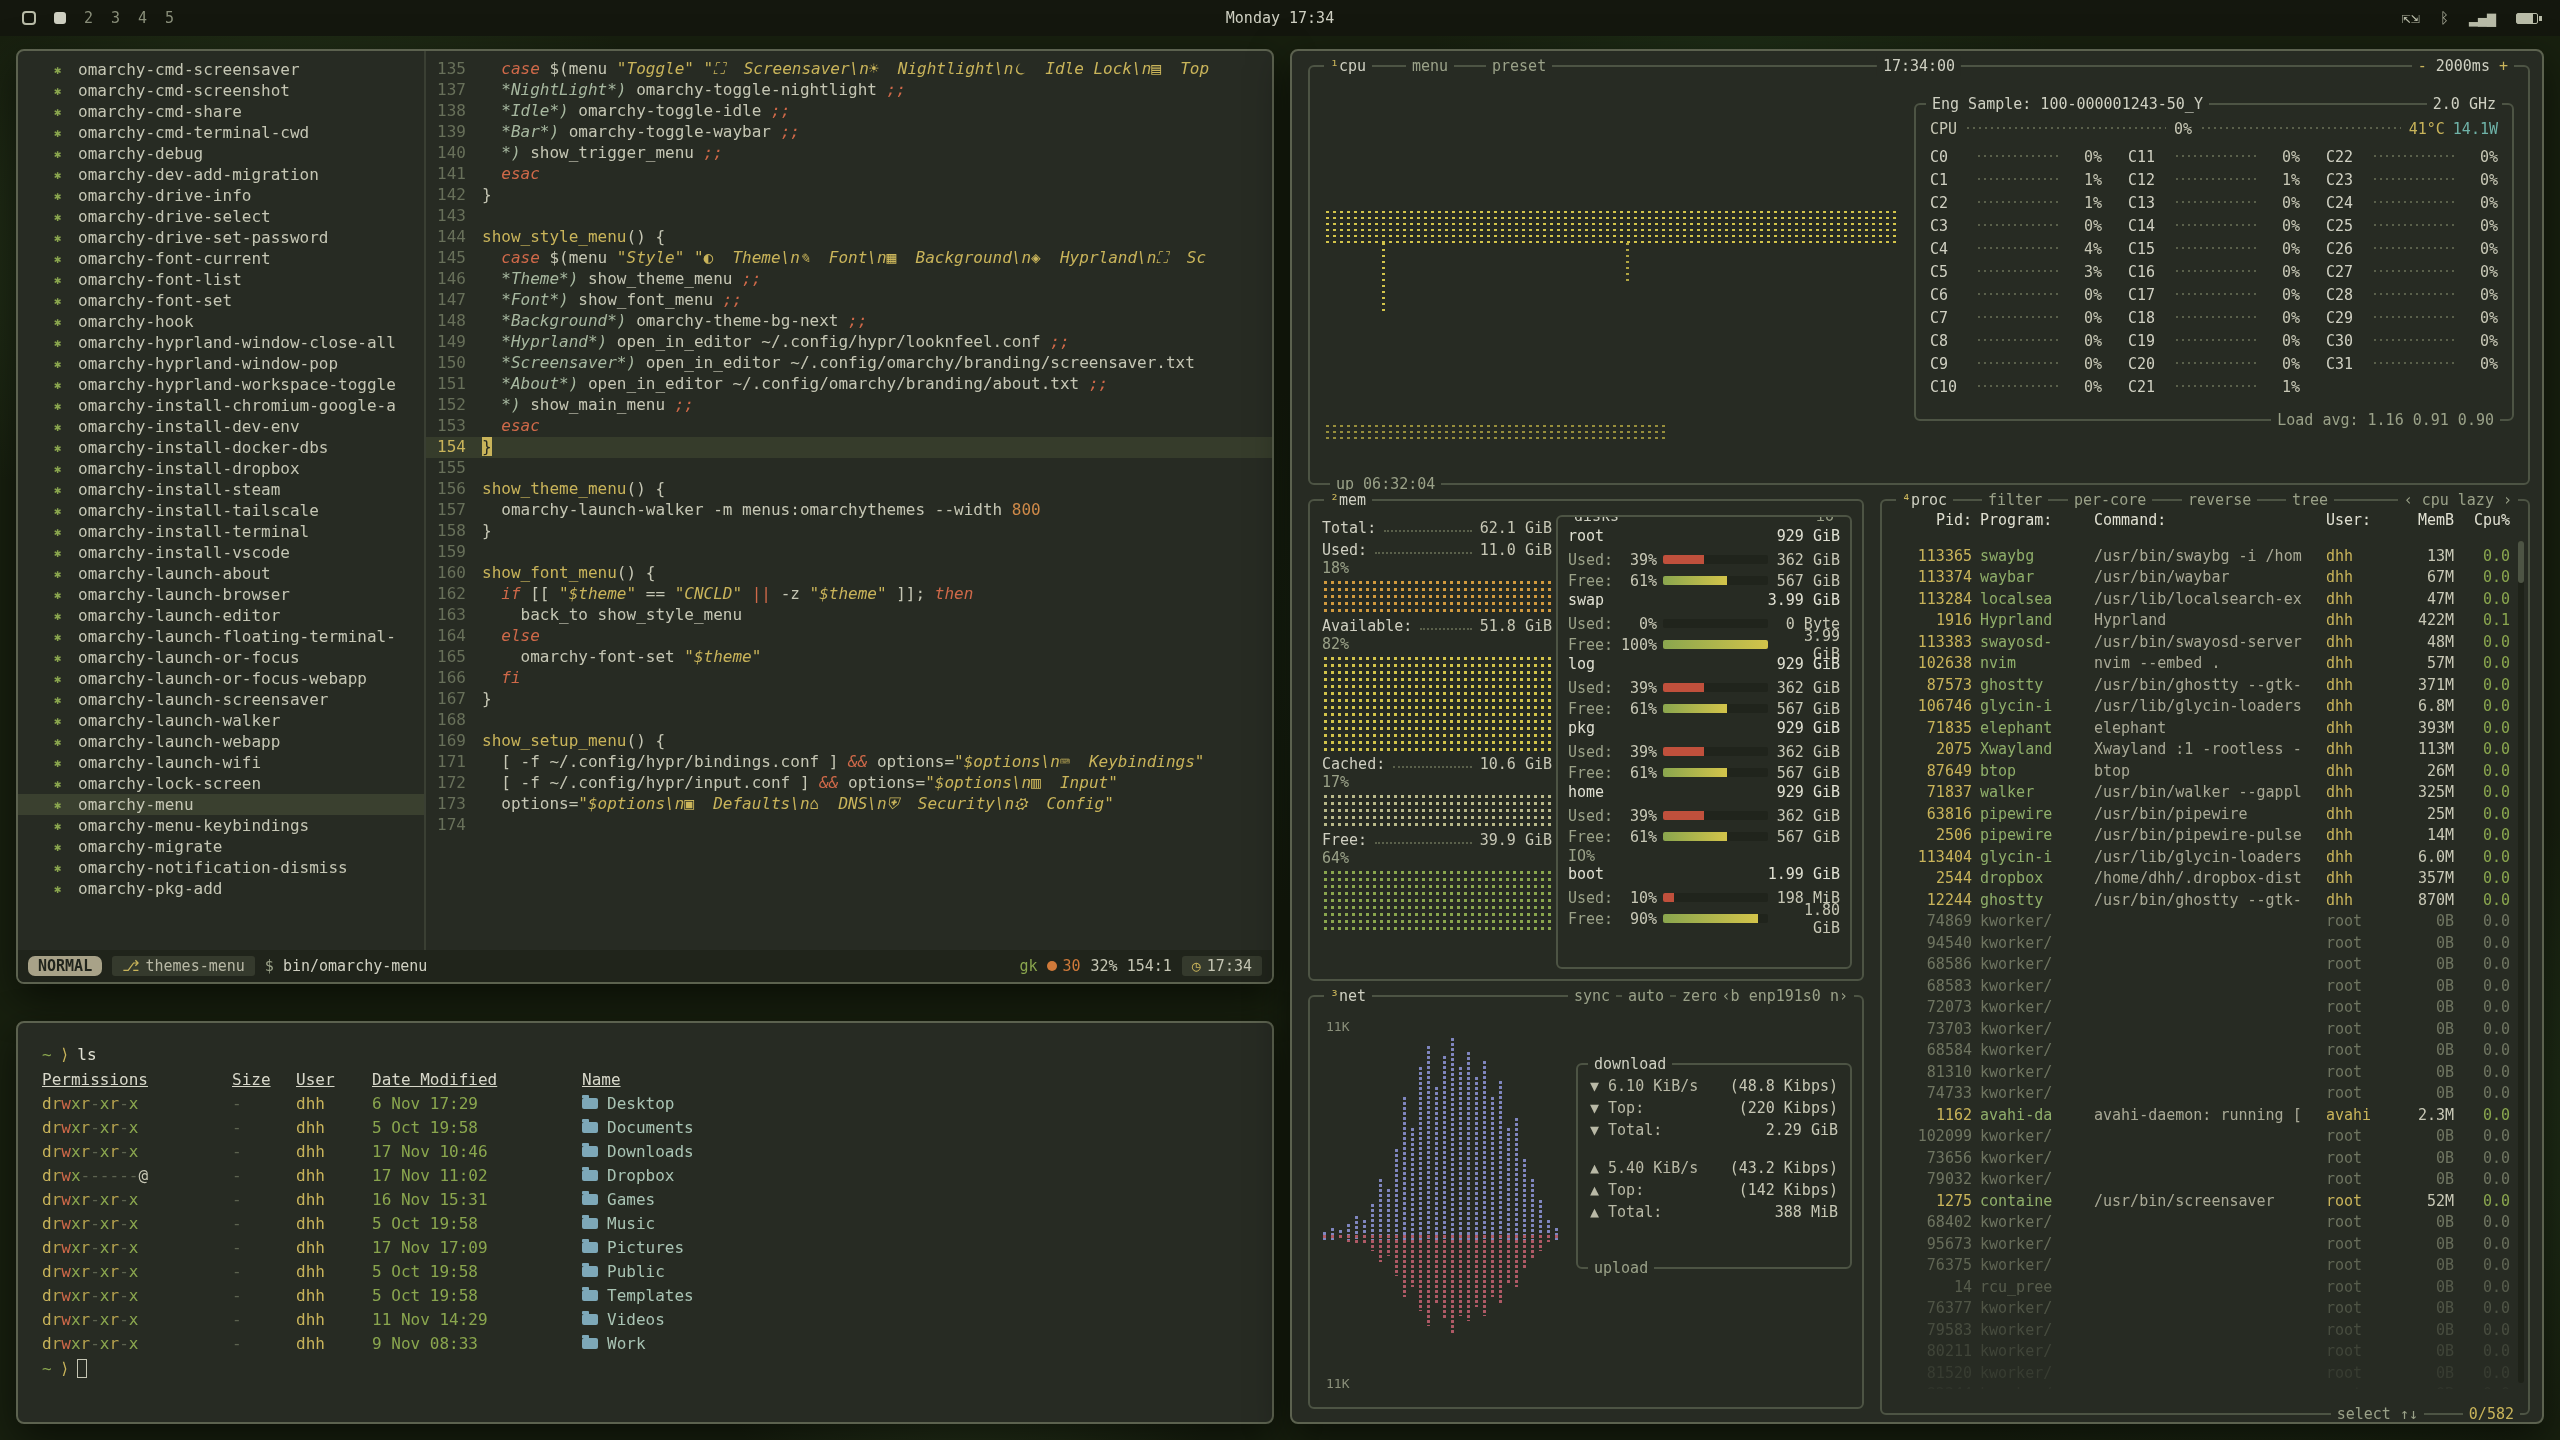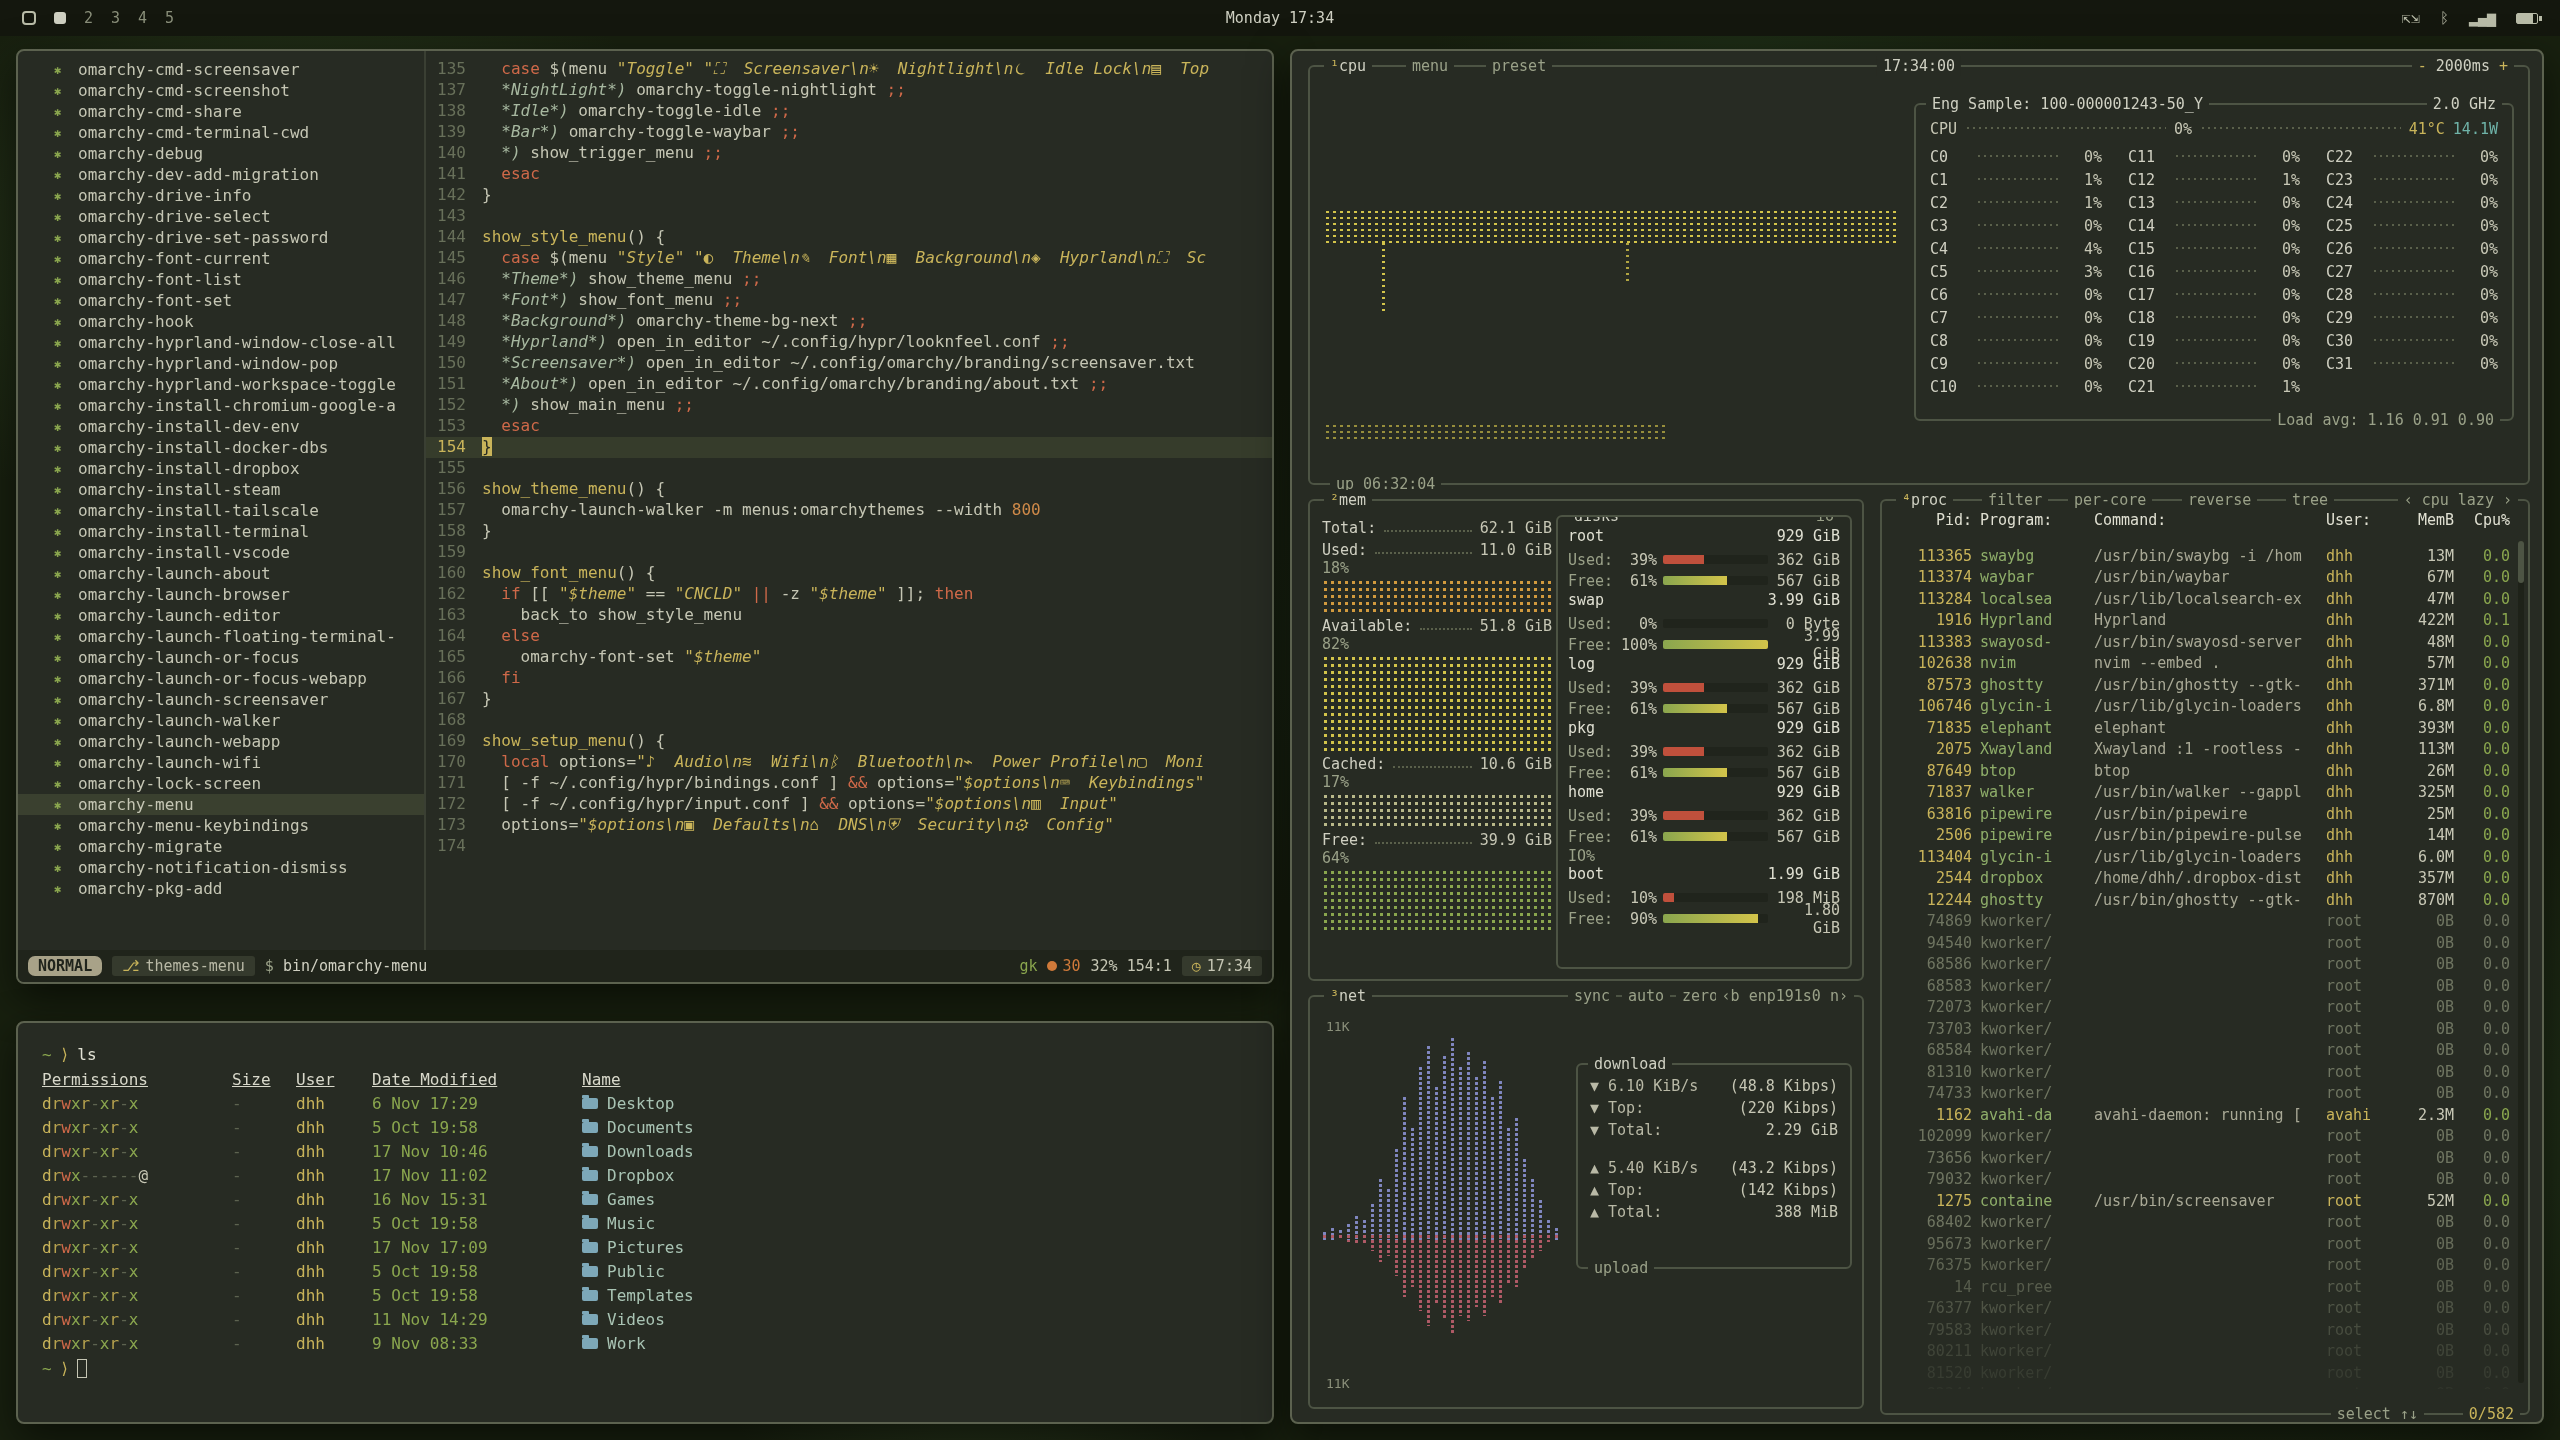--- a/index.html
+++ b/index.html
@@ -39,21 +39,21 @@
   .file-row{display:flex;height:21px;align-items:center;padding-left:36px;gap:10px;
     color:#c5c6b4;font-size:16px;white-space:nowrap;}
   .file-row.active{background:#3a402f;}
   .file-ico{color:#8aa64e;font-size:12px;width:14px;flex:none;}
   .code{flex:1;padding-top:8px;overflow:hidden;font-size:16px;}
   .codeline{display:flex;height:21px;white-space:pre;}
   .codeline.cur{background:#363c2b;}
   .ln{width:56px;flex:none;text-align:right;color:#68705a;padding-right:16px;}
   .cur .ln{color:#c9b45a;}
   .ct{white-space:pre;color:#c5c6b4;overflow:hidden;}
-  .kw{color:#cf6949;}
+  .kw{color:#cf6949;font-style:italic;}
   .str{color:#c9b45a;font-style:italic;}
   .fn{color:#c9b45a;}
   .num{color:#cf8a49;}
   .pat{color:#a7b8a0;font-style:italic;}
   .cursor{background:#c9b45a;color:#272b23;}
   .statusline{height:32px;display:flex;align-items:center;gap:10px;background:#20241b;
     padding:0 10px;font-size:15px;color:#9aa188;}
   .chip{padding:1px 10px;border-radius:3px;}
   .chip.mode{background:#a8a288;color:#20241c;font-weight:bold;border-radius:7px;}
   .chip.branch{background:#353a2d;color:#b9b9a6;display:flex;gap:6px;align-items:center;}
@@ -371,21 +371,20 @@
         <div class="codeline"><span class="ln">159</span><span class="ct">&nbsp;</span></div>
         <div class="codeline"><span class="ln">160</span><span class="ct"><span class="fn">show_font_menu</span>() {</span></div>
         <div class="codeline"><span class="ln">162</span><span class="ct">  <span class="kw">if</span> [[ <span class="str">"$theme"</span> == <span class="str">"CNCLD"</span> <span class="kw">||</span> -z <span class="str">"$theme"</span> ]]; <span class="kw">then</span></span></div>
         <div class="codeline"><span class="ln">163</span><span class="ct">    back_to show_style_menu</span></div>
         <div class="codeline"><span class="ln">164</span><span class="ct">  <span class="kw">else</span></span></div>
         <div class="codeline"><span class="ln">165</span><span class="ct">    omarchy-font-set <span class="str">"$theme"</span></span></div>
         <div class="codeline"><span class="ln">166</span><span class="ct">  <span class="kw">fi</span></span></div>
         <div class="codeline"><span class="ln">167</span><span class="ct">}</span></div>
         <div class="codeline"><span class="ln">168</span><span class="ct">&nbsp;</span></div>
         <div class="codeline"><span class="ln">169</span><span class="ct"><span class="fn">show_setup_menu</span>() {</span></div>
-        <div class="codeline"><span class="ln">170</span><span class="ct">  <span class="kw">local</span> options=<span class="str">"♪  Audio\n≋  Wifi\nᛒ  Bluetooth\n⌁  Power Profile\n▢  Moni</span></span></div>
         <div class="codeline"><span class="ln">171</span><span class="ct">  [ -f ~/.config/hypr/bindings.conf ] <span class="kw">&amp;&amp;</span> options=<span class="str">"$options\n⌨  Keybindings"</span></span></div>
         <div class="codeline"><span class="ln">172</span><span class="ct">  [ -f ~/.config/hypr/input.conf ] <span class="kw">&amp;&amp;</span> options=<span class="str">"$options\n▥  Input"</span></span></div>
         <div class="codeline"><span class="ln">173</span><span class="ct">  options=<span class="str">"$options\n▣  Defaults\n⌂  DNS\n⛨  Security\n⚙  Config"</span></span></div>
         <div class="codeline"><span class="ln">174</span><span class="ct">&nbsp;</span></div>
       </div>
   </div>
   <div class="statusline">
     <span class="chip mode">NORMAL</span>
     <span class="chip branch">
       <span class="bico">⎇</span>

